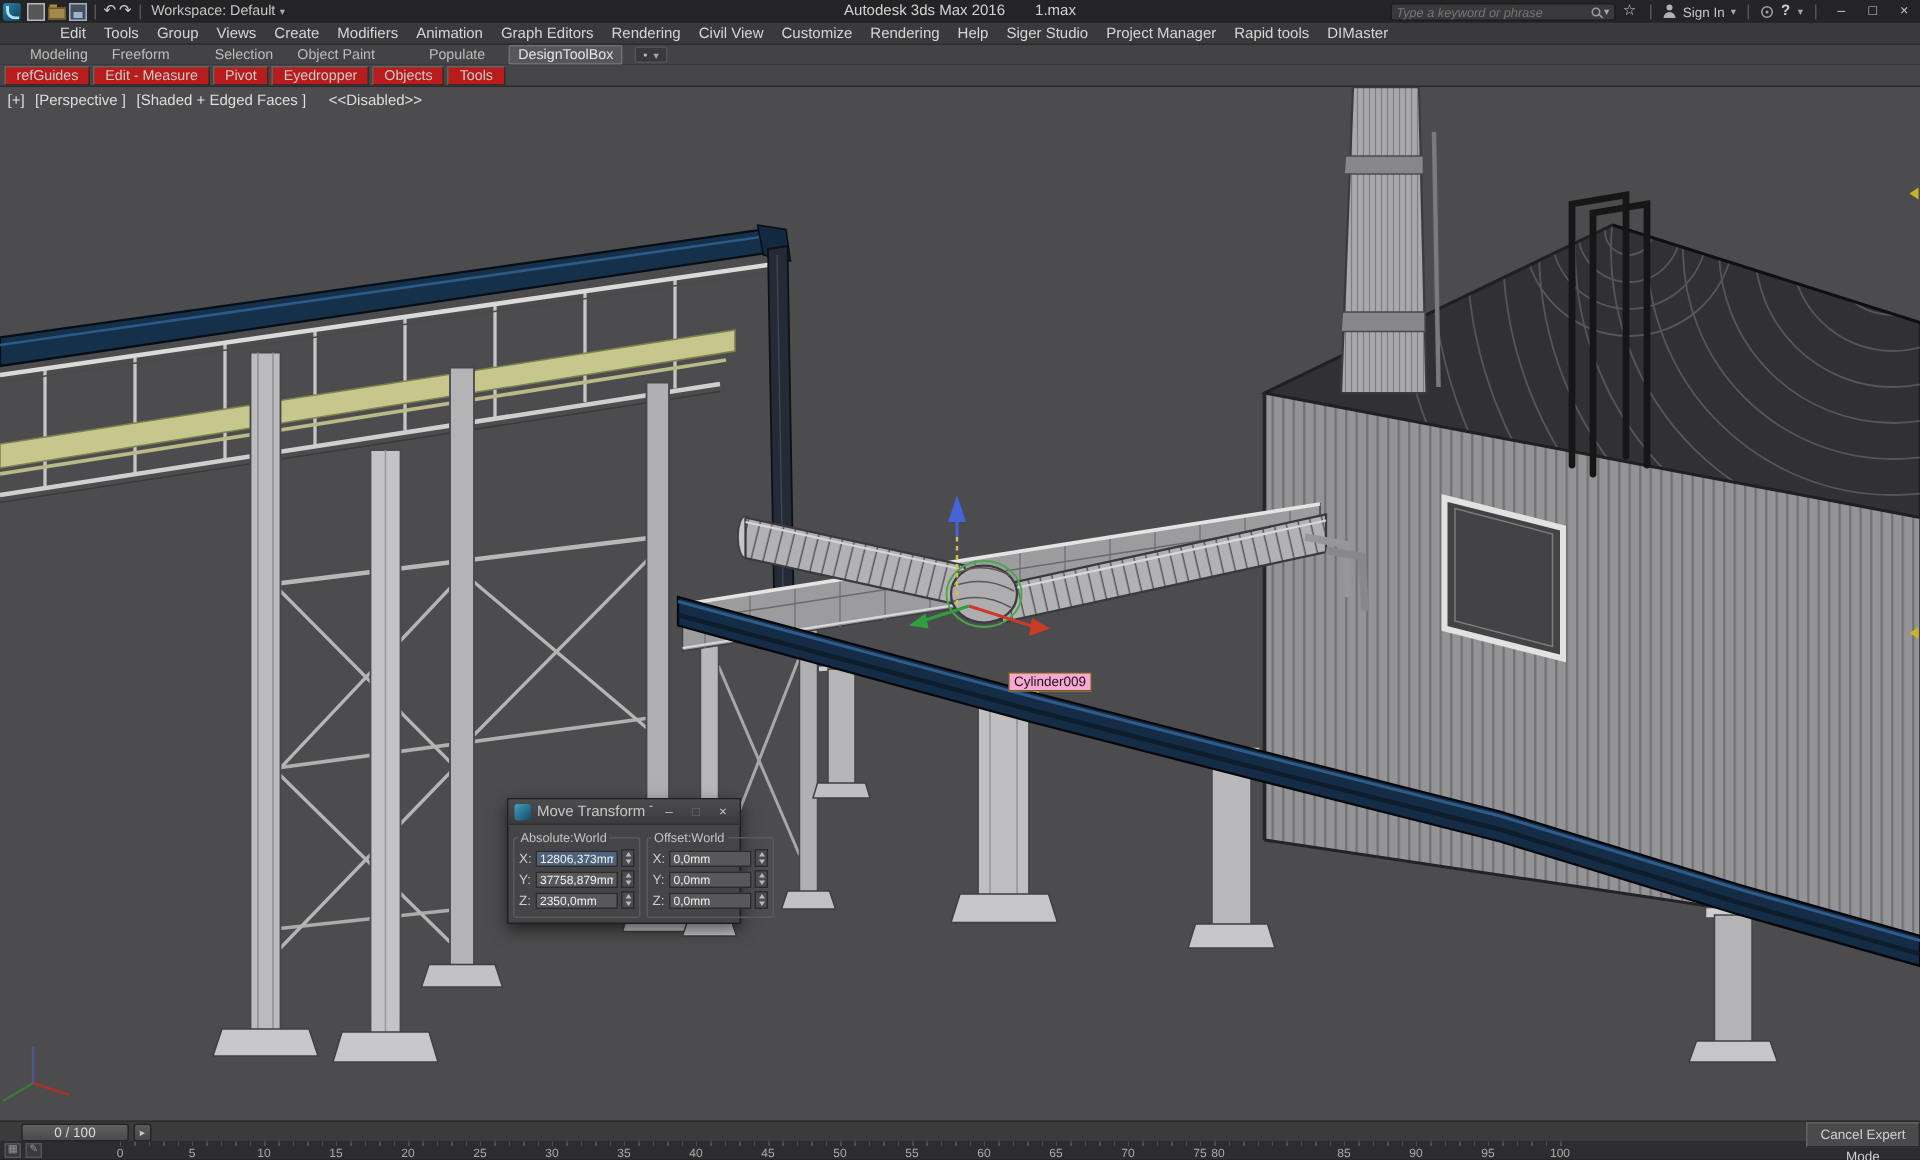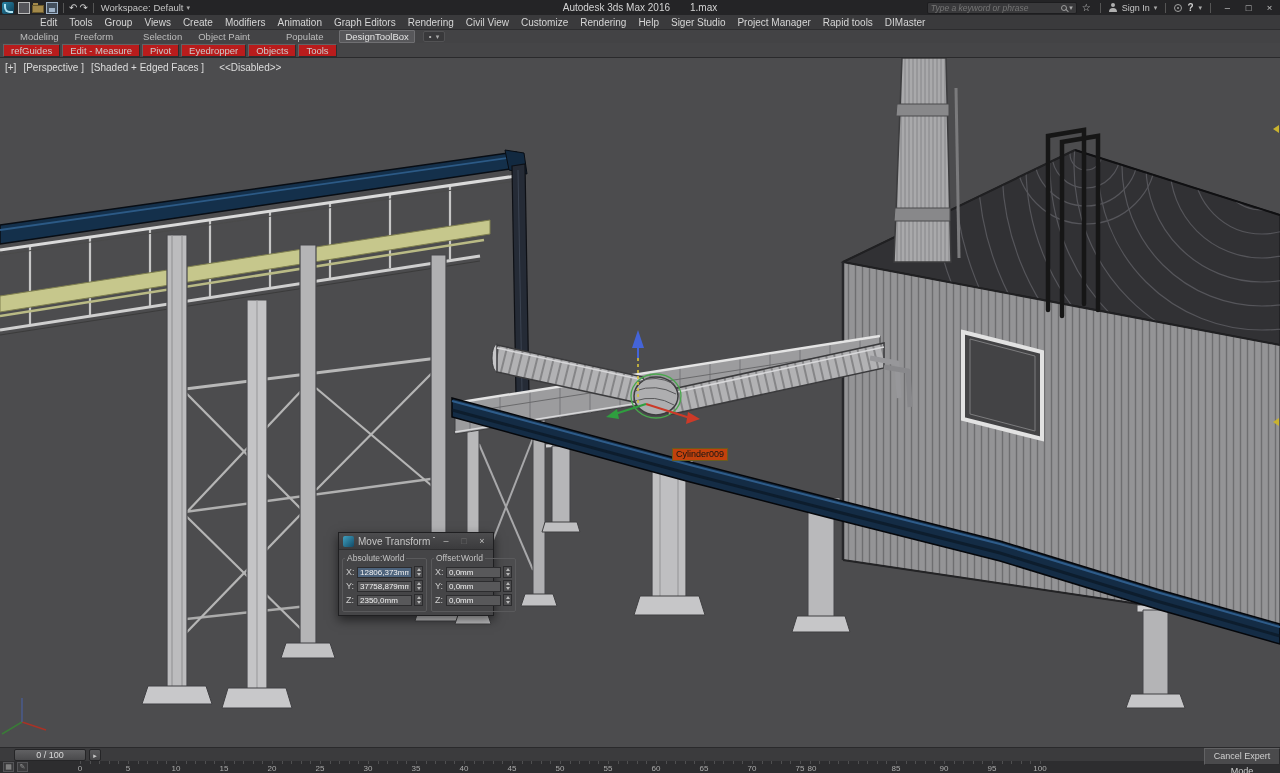--- a/index.html
+++ b/index.html
@@ -69,21 +69,21 @@
   
   .viewport { position:absolute; top:58px; left:0; width:1280px; height:689px; background:#4c4c4e;
               box-shadow: inset 0 0 0 1px #847a30; }
   .viewport svg { position:absolute; inset:0; }
   .vplabel { position:absolute; top:4px; left:5px; display:flex; gap:7px; font-size:10px;
              color:#dedede; z-index:5; }
   .vplabel .dim { margin-left:8px; }
   .edge-marker { position:absolute; right:1px; width:0; height:0;
                  border-top:4px solid transparent; border-bottom:4px solid transparent;
                  border-right:6px solid #c9b32e; }
-  .tooltip { position:absolute; left:672px; top:390px; background:#c2410c; border:1px solid #6b5b1e;
+  .tooltip { position:absolute; left:672px; top:390px; background:#f9a8d4; border:1px solid #6b5b1e;
              color:#151515; font-size:9px; line-height:11px; padding:0 3px; z-index:20; white-space:nowrap;}
 
   
   .dialog { position:absolute; left:338px; top:532px; width:156px; background:#454547;
             border:1px solid #1f1f21; box-shadow:0 4px 10px rgba(0,0,0,.55); z-index:30; }
   .dlg-title { height:17px; background:linear-gradient(#4c4c4e,#3b3b3d); display:flex; align-items:center;
                gap:4px; padding:0 4px; font-size:10px; color:#c6c6c6; border-bottom:1px solid #2e2e30;}
   .dlg-icon { width:11px; height:11px; border-radius:2px; background:linear-gradient(135deg,#3fa0c0,#124a66); flex:0 0 auto;}
   .dlg-title .t { flex:1; white-space:nowrap; overflow:hidden; }
   .dlg-btn { width:14px; text-align:center; color:#c0c0c0; font-size:9px; }

